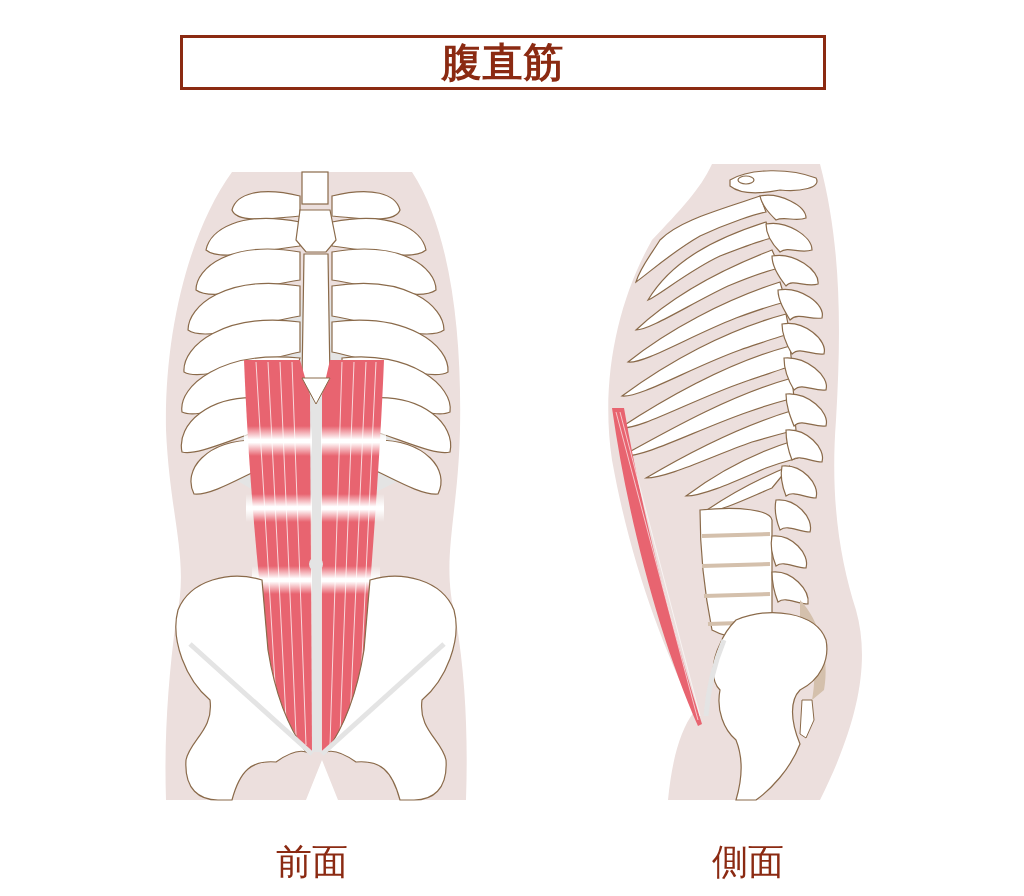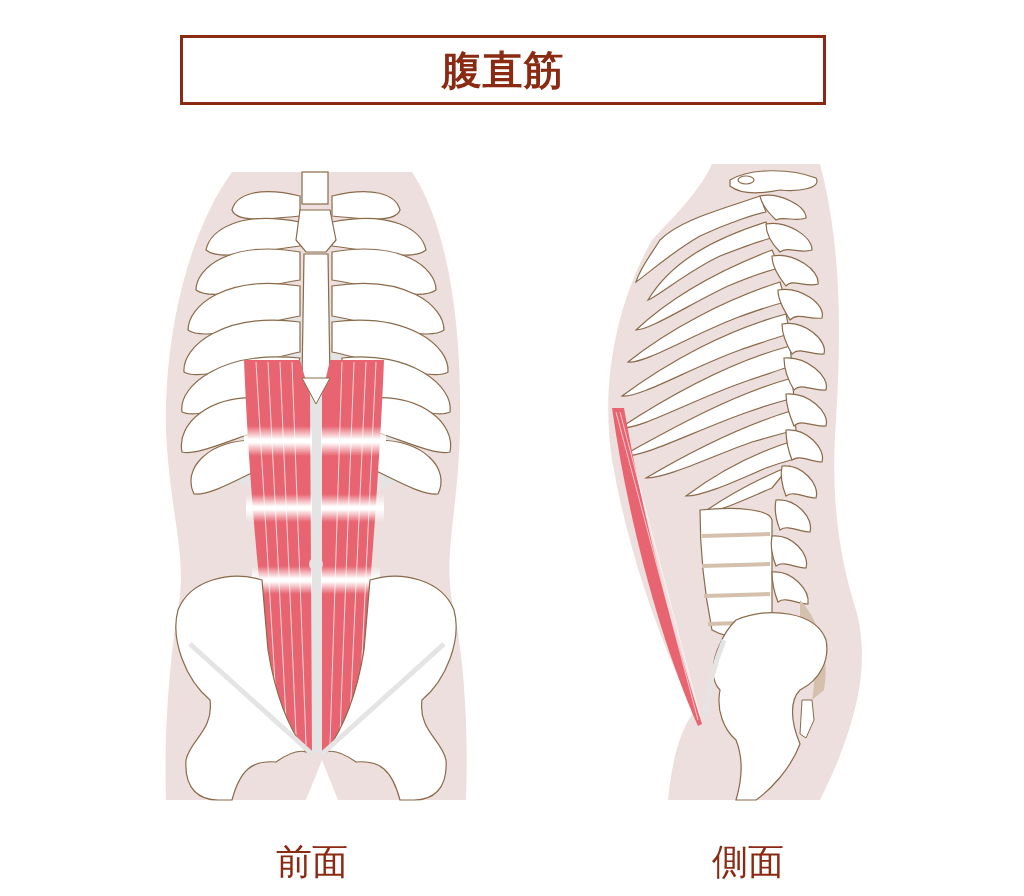--- a/index.html
+++ b/index.html
@@ -1,18 +1,18 @@
 <!DOCTYPE html>
 <html><head>
 <meta charset="utf-8">
 <style>
   html, body { margin: 0; padding: 0; background: #ffffff; }
   body { width: 1024px; height: 896px; position: relative; overflow: hidden;
          font-family: "DejaVu Sans", sans-serif; }
-  .title-box { position: absolute; left: 180px; top: 35px; width: 646px; height: 70px;
+  .title-box { position: absolute; left: 180px; top: 35px; width: 646px; height: 55px;
                border: 3px solid #8b2a12; box-sizing: border-box;
                display: flex; align-items: center; justify-content: center; }
   .title-text { color: #8b2a12; font-size: 40px; font-weight: bold; letter-spacing: 1px; }
   .caption { position: absolute; top: 838px; color: #8b2a12; font-size: 36px; }
   .cap-front { left: 276px; }
   .cap-side { left: 712px; }
   svg { position: absolute; left: 0; top: 0; }
 </style>
 </head>
 <body>

